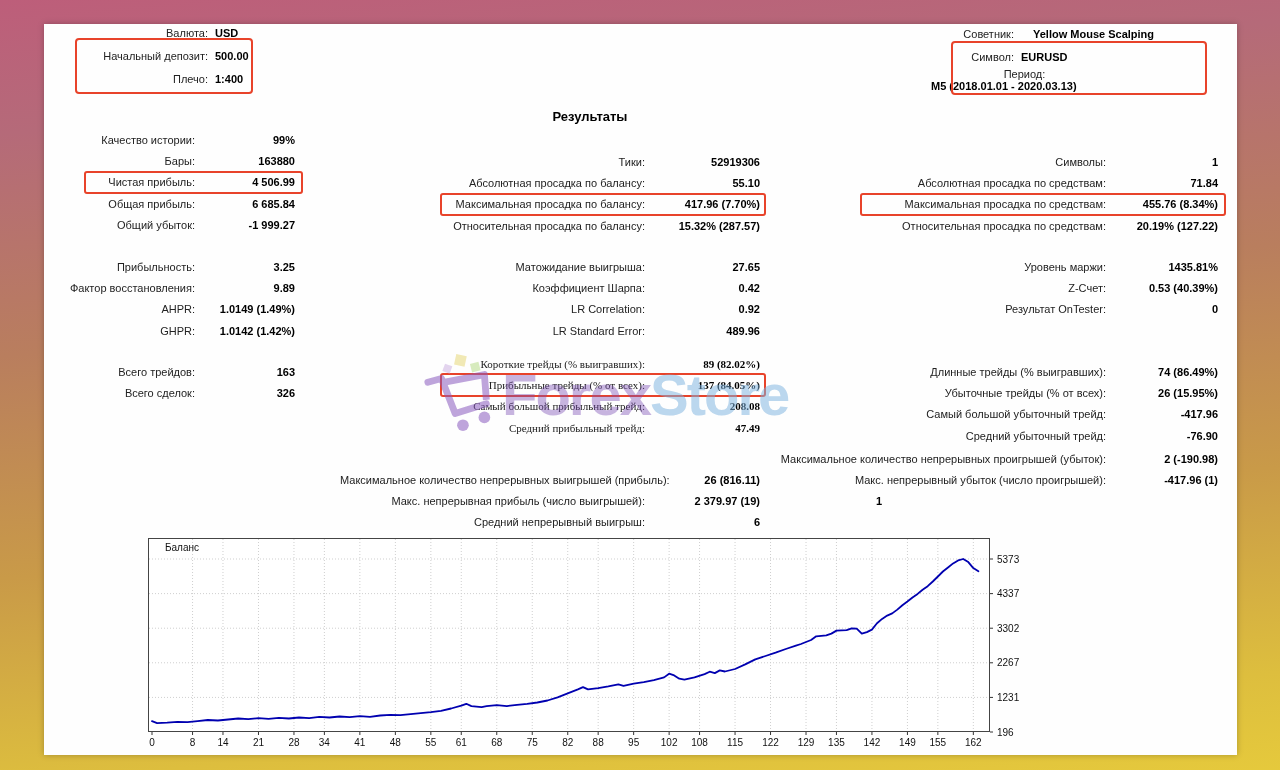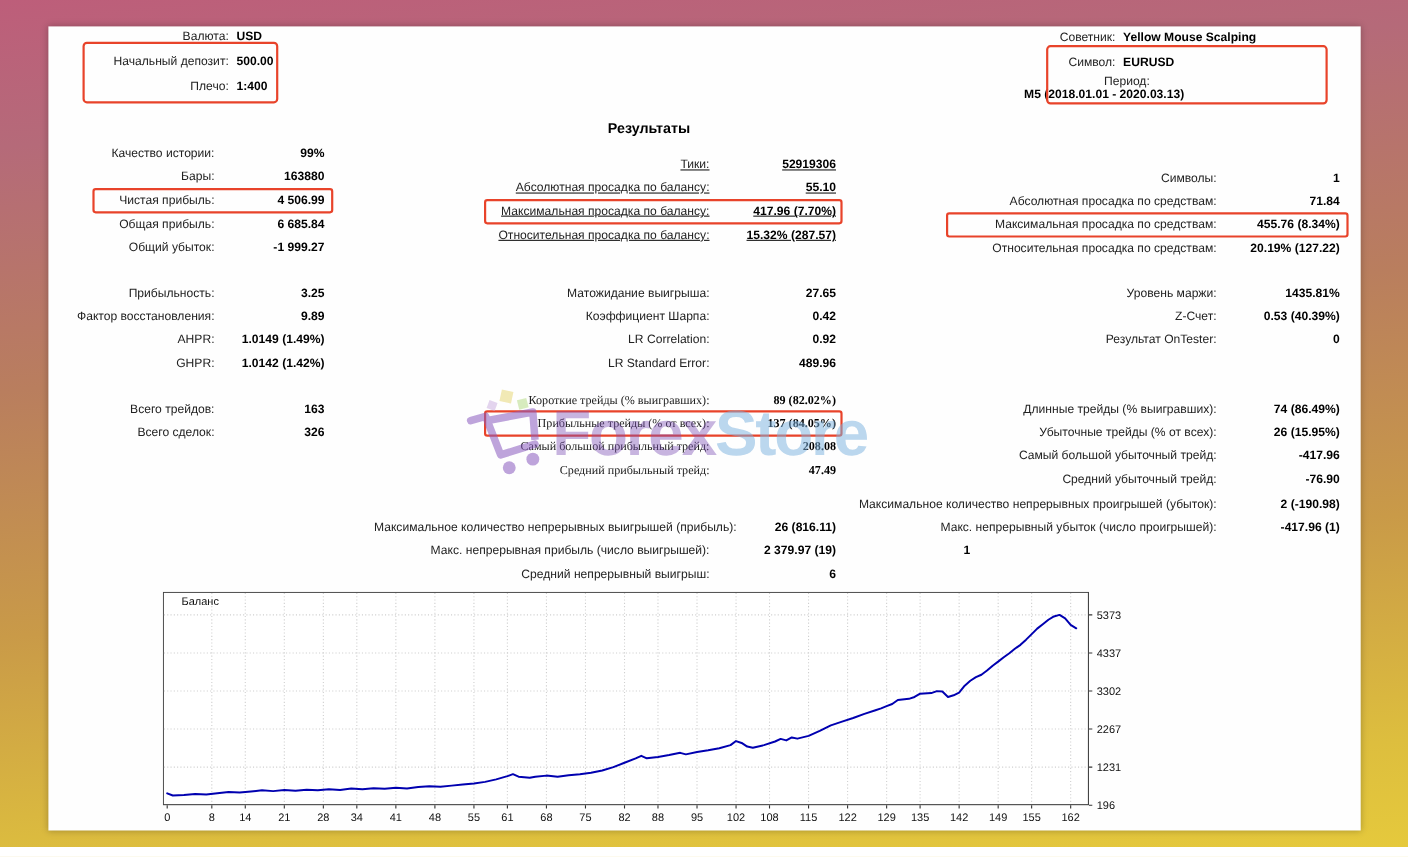--- a/index.html
+++ b/index.html
@@ -19,34 +19,34 @@
   }
   
   .hdr-row{position:absolute;display:flex;align-items:center;height:23px;}
   .hdr-label{text-align:right;color:#222;}
   .hdr-value{font-weight:bold;color:#000;padding-left:7px;white-space:nowrap;}
   .hdr-left .hdr-label{width:128px;}
   .hdr-left{left:36px;}
   .hdr-right .hdr-label{width:90px;}
   .hdr-right{left:880px;}
   .hl-r0{top:-3px;} .hl-r1{top:20px;} .hl-r2{top:43px;}
-  .hr-r0{top:-2px;} .hr-r1{top:21px;} .hr-r2{top:44px;flex-direction:column;}
+  .hr-r0{top:-2px;gap:12px;} .hr-r1{top:21px;} .hr-r2{top:44px;flex-direction:column;}
   .hdr-box{position:absolute;border:2px solid #e8432a;border-radius:4px;pointer-events:none;}
   .hdr-box-left{left:31px;top:14px;width:174px;height:52px;}
   .hdr-box-right{left:907px;top:17px;width:252px;height:50px;}
   
   .report-title{position:absolute;top:85px;left:0;width:1092px;text-align:center;font-size:13px;font-weight:bold;color:#000;}
   
   .col{position:absolute;top:0;}
   .col-left{left:16px;width:235px;}
   .col-center{left:296px;width:420px;}
   .col-right{left:726px;width:448px;}
   .stat-group{position:absolute;left:0;right:0;}
   .col-left  .g0{top:105px;} .col-left  .g1{top:232px;} .col-left  .g2{top:337px;}
-  .col-center .g0{top:115px;text-decoration:underline;} .col-center .g1{top:232px;} .col-center .g2{top:329px;font-family:Liberation Serif, serif;} .col-center .g3{top:424px;margin-top:21px;}
+  .col-center .g0{top:127px;} .col-center .g1{top:232px;} .col-center .g2{top:329px;font-family:Liberation Serif, serif;} .col-center .g3{top:424px;margin-top:21px;}
   .col-right  .g0{top:127px;} .col-right  .g1{top:232px;} .col-right  .g2{top:337px;} .col-right  .g3{top:424px;}
   .stat-row{position:relative;display:flex;align-items:center;height:21.4px;white-space:nowrap;}
   .stat-label{flex:1;text-align:right;color:#222;}
   .stat-value{text-align:right;font-weight:bold;color:#000;}
   .col-left  .stat-value{width:100px;}
   .col-center .stat-value{width:115px;}
   .col-right  .stat-value{width:112px;}
   .stat-row.boxed::after{content:"";position:absolute;top:-1px;bottom:-1px;border:2px solid #e8432a;border-radius:3px;pointer-events:none;}
   .col-left  .boxed::after{left:24px;right:-8px;}
   .col-center .boxed::after{left:100px;right:-6px;}

